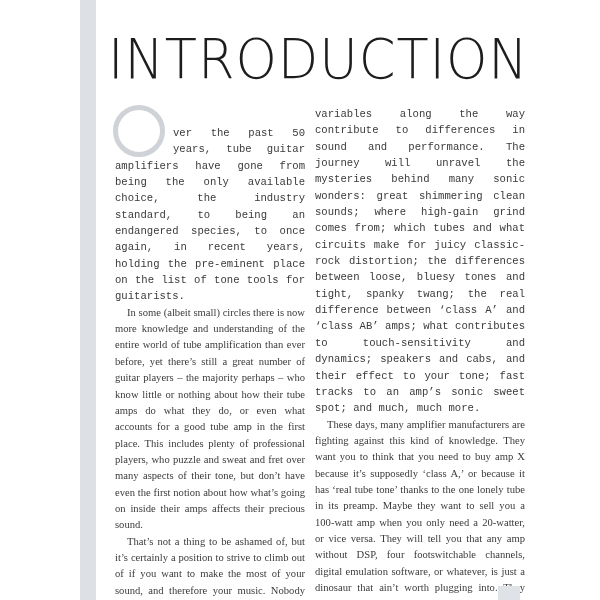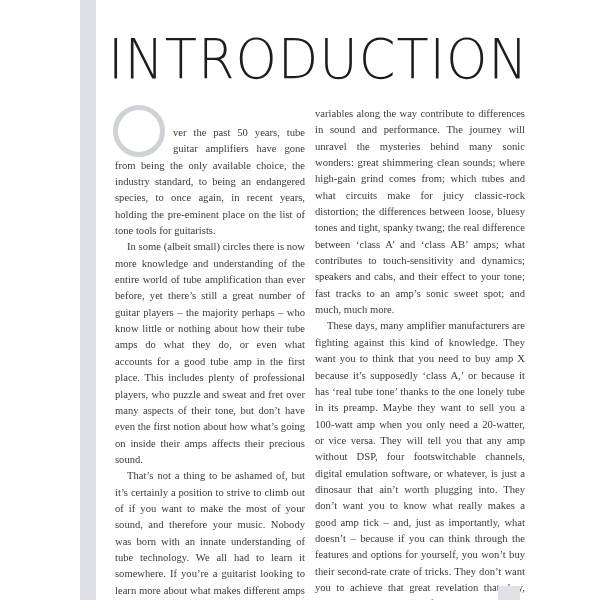--- a/index.html
+++ b/index.html
@@ -11,21 +11,21 @@
     color:#1d1d1d; line-height:70px; white-space:nowrap;
     transform:scaleX(0.94); transform-origin:left center;
     -webkit-text-stroke:0;
   }
   .col {
     position:absolute; top:125px;
     font-family:"Liberation Serif", serif; font-size:10.6px; line-height:16.35px;
     color:#3a3a3a; text-align:justify;
   }
   .col p { margin:0; text-indent:12px; }
-  .col p.first { text-indent:0; }
+  .col p.first { text-indent:0;font-family:Liberation Mono, monospace; }
   .col-left { left:115px; width:190px; }
   .col-right { left:315px; width:210px; top:106px; }
   .dropcap {
     float:left; width:52px; height:52px; margin:-20px 8px 0 -2px;
     border:5px solid #cfd3d8; border-radius:50%; box-sizing:border-box;
   }
   .tab { position:absolute; left:498px; top:586px; width:22px; height:14px; background:#dfe3e8; }
 </style>
 </head>
 <body>

